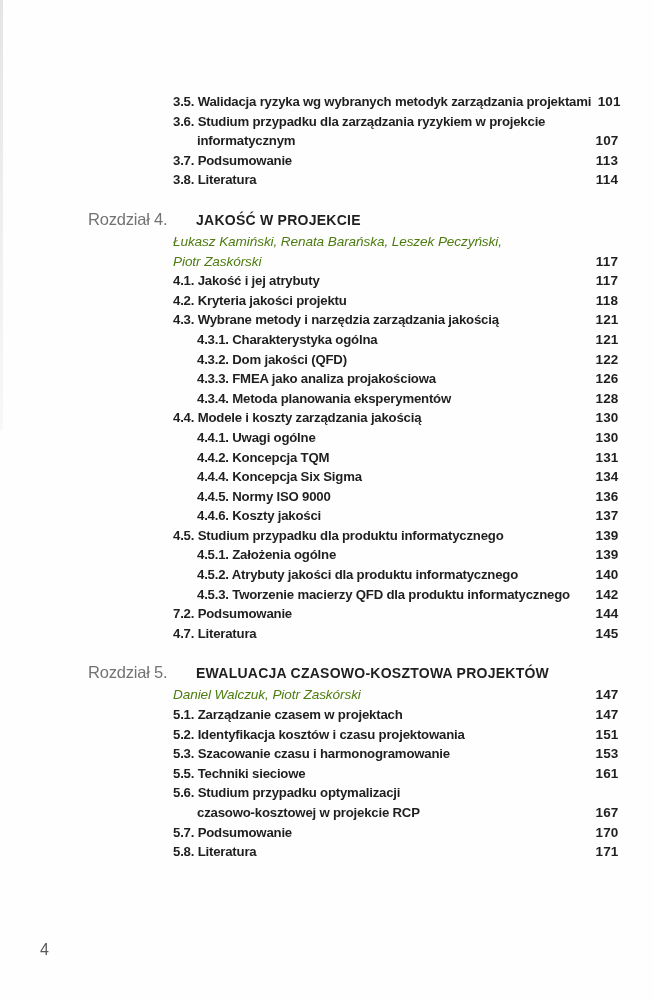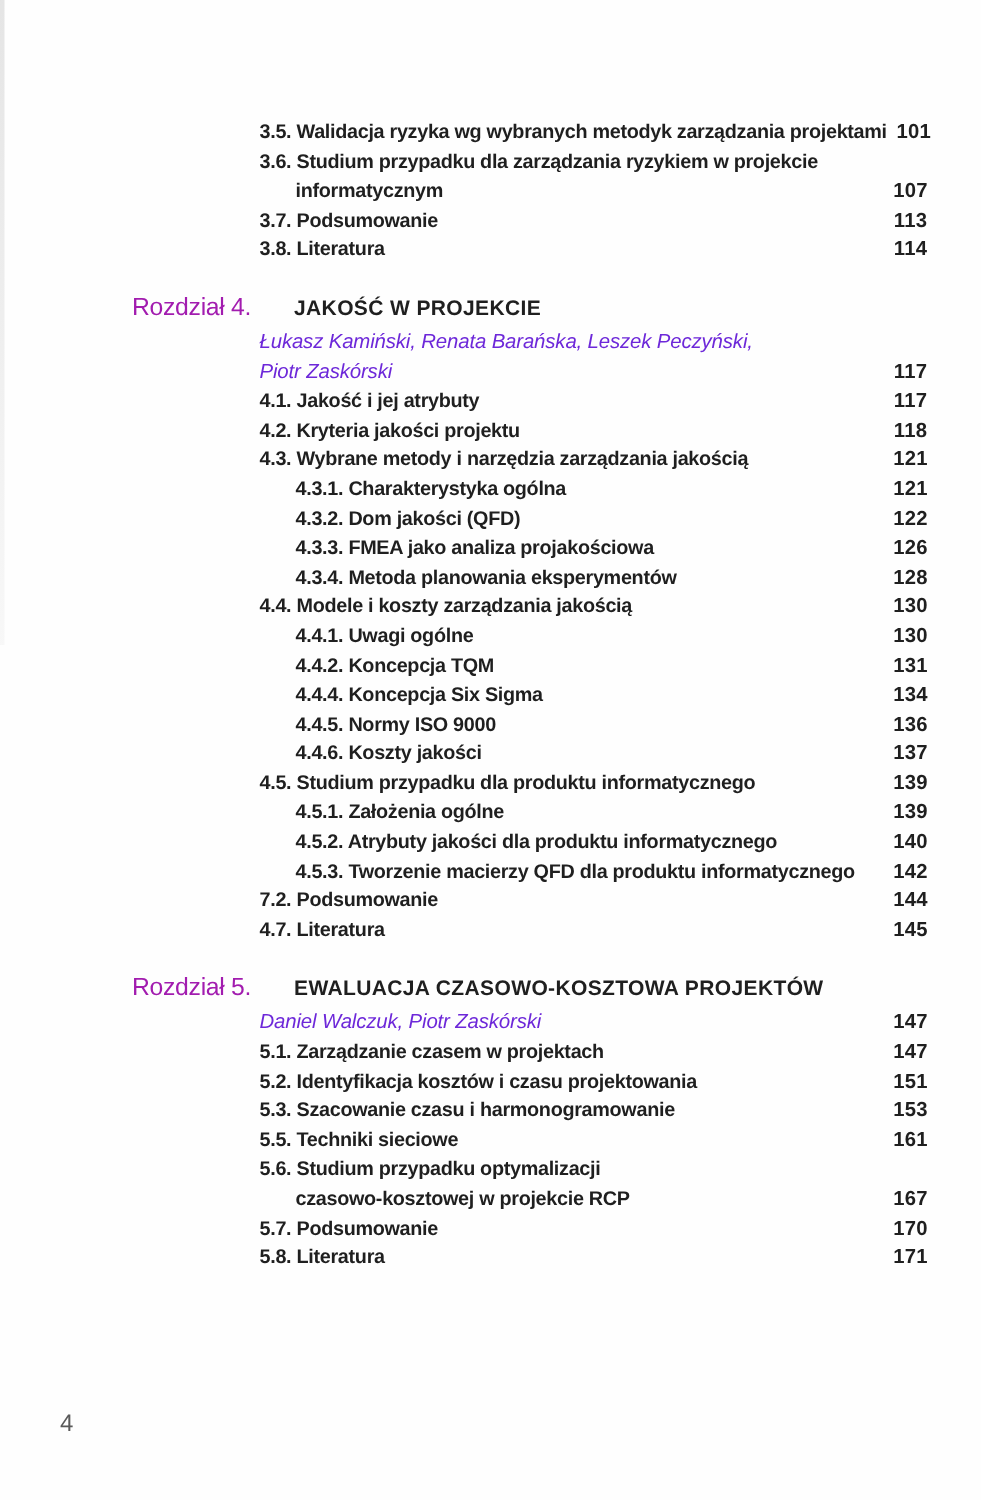--- a/index.html
+++ b/index.html
@@ -16,21 +16,21 @@
     overflow: hidden;
   }
   .scan-edge {
     position: absolute; left: 0; top: 0;
     width: 3px; height: 430px;
     background: linear-gradient(#e2e2e2, #f7f7f7);
     opacity: .9;
   }
   .toc {
     position: absolute;
-    left: 0; top: 0; right: 0;
+    left: 0; top: 14px; right: 0;
     padding-top: 78px;
   }
   .row {
     display: flex;
     align-items: baseline;
     height: 19.6px;
     line-height: 19.6px;
     padding-right: 29px;
     white-space: nowrap;
   }
@@ -41,42 +41,42 @@
   }
   .row.lvl1 { padding-left: 173px; }
   .row.lvl2 { padding-left: 197px; }
   .row.cont { padding-left: 197px; }
   .row.authors { padding-left: 173px; }
   .row.authors .txt {
     font-weight: 400;
     font-style: italic;
     font-size: 13.6px;
     letter-spacing: -0.1px;
-    color: #6d28d9;
+    color: #4d7c0f;
   }
   .pg {
     margin-left: auto;
     min-width: 36px;
     text-align: center;
     font-size: 13.5px;
     font-weight: 700;
     letter-spacing: 0.2px;
   }
   .row.chapter {
     height: 26px;
     line-height: 26px;
     margin-top: 16px;
     padding-left: 88px;
   }
   .chap-label {
     flex: 0 0 85px;
     font-size: 16.5px;
     font-weight: 400;
     letter-spacing: -0.2px;
-    color: #a21caf;
+    color: #737373;
   }
   .chap-title {
     font-size: 14px;
     font-weight: 700;
     letter-spacing: 0.25px;
     margin-left: 23px;
   }
   .footer-num {
     position: absolute;
     left: 40px; top: 941px;

